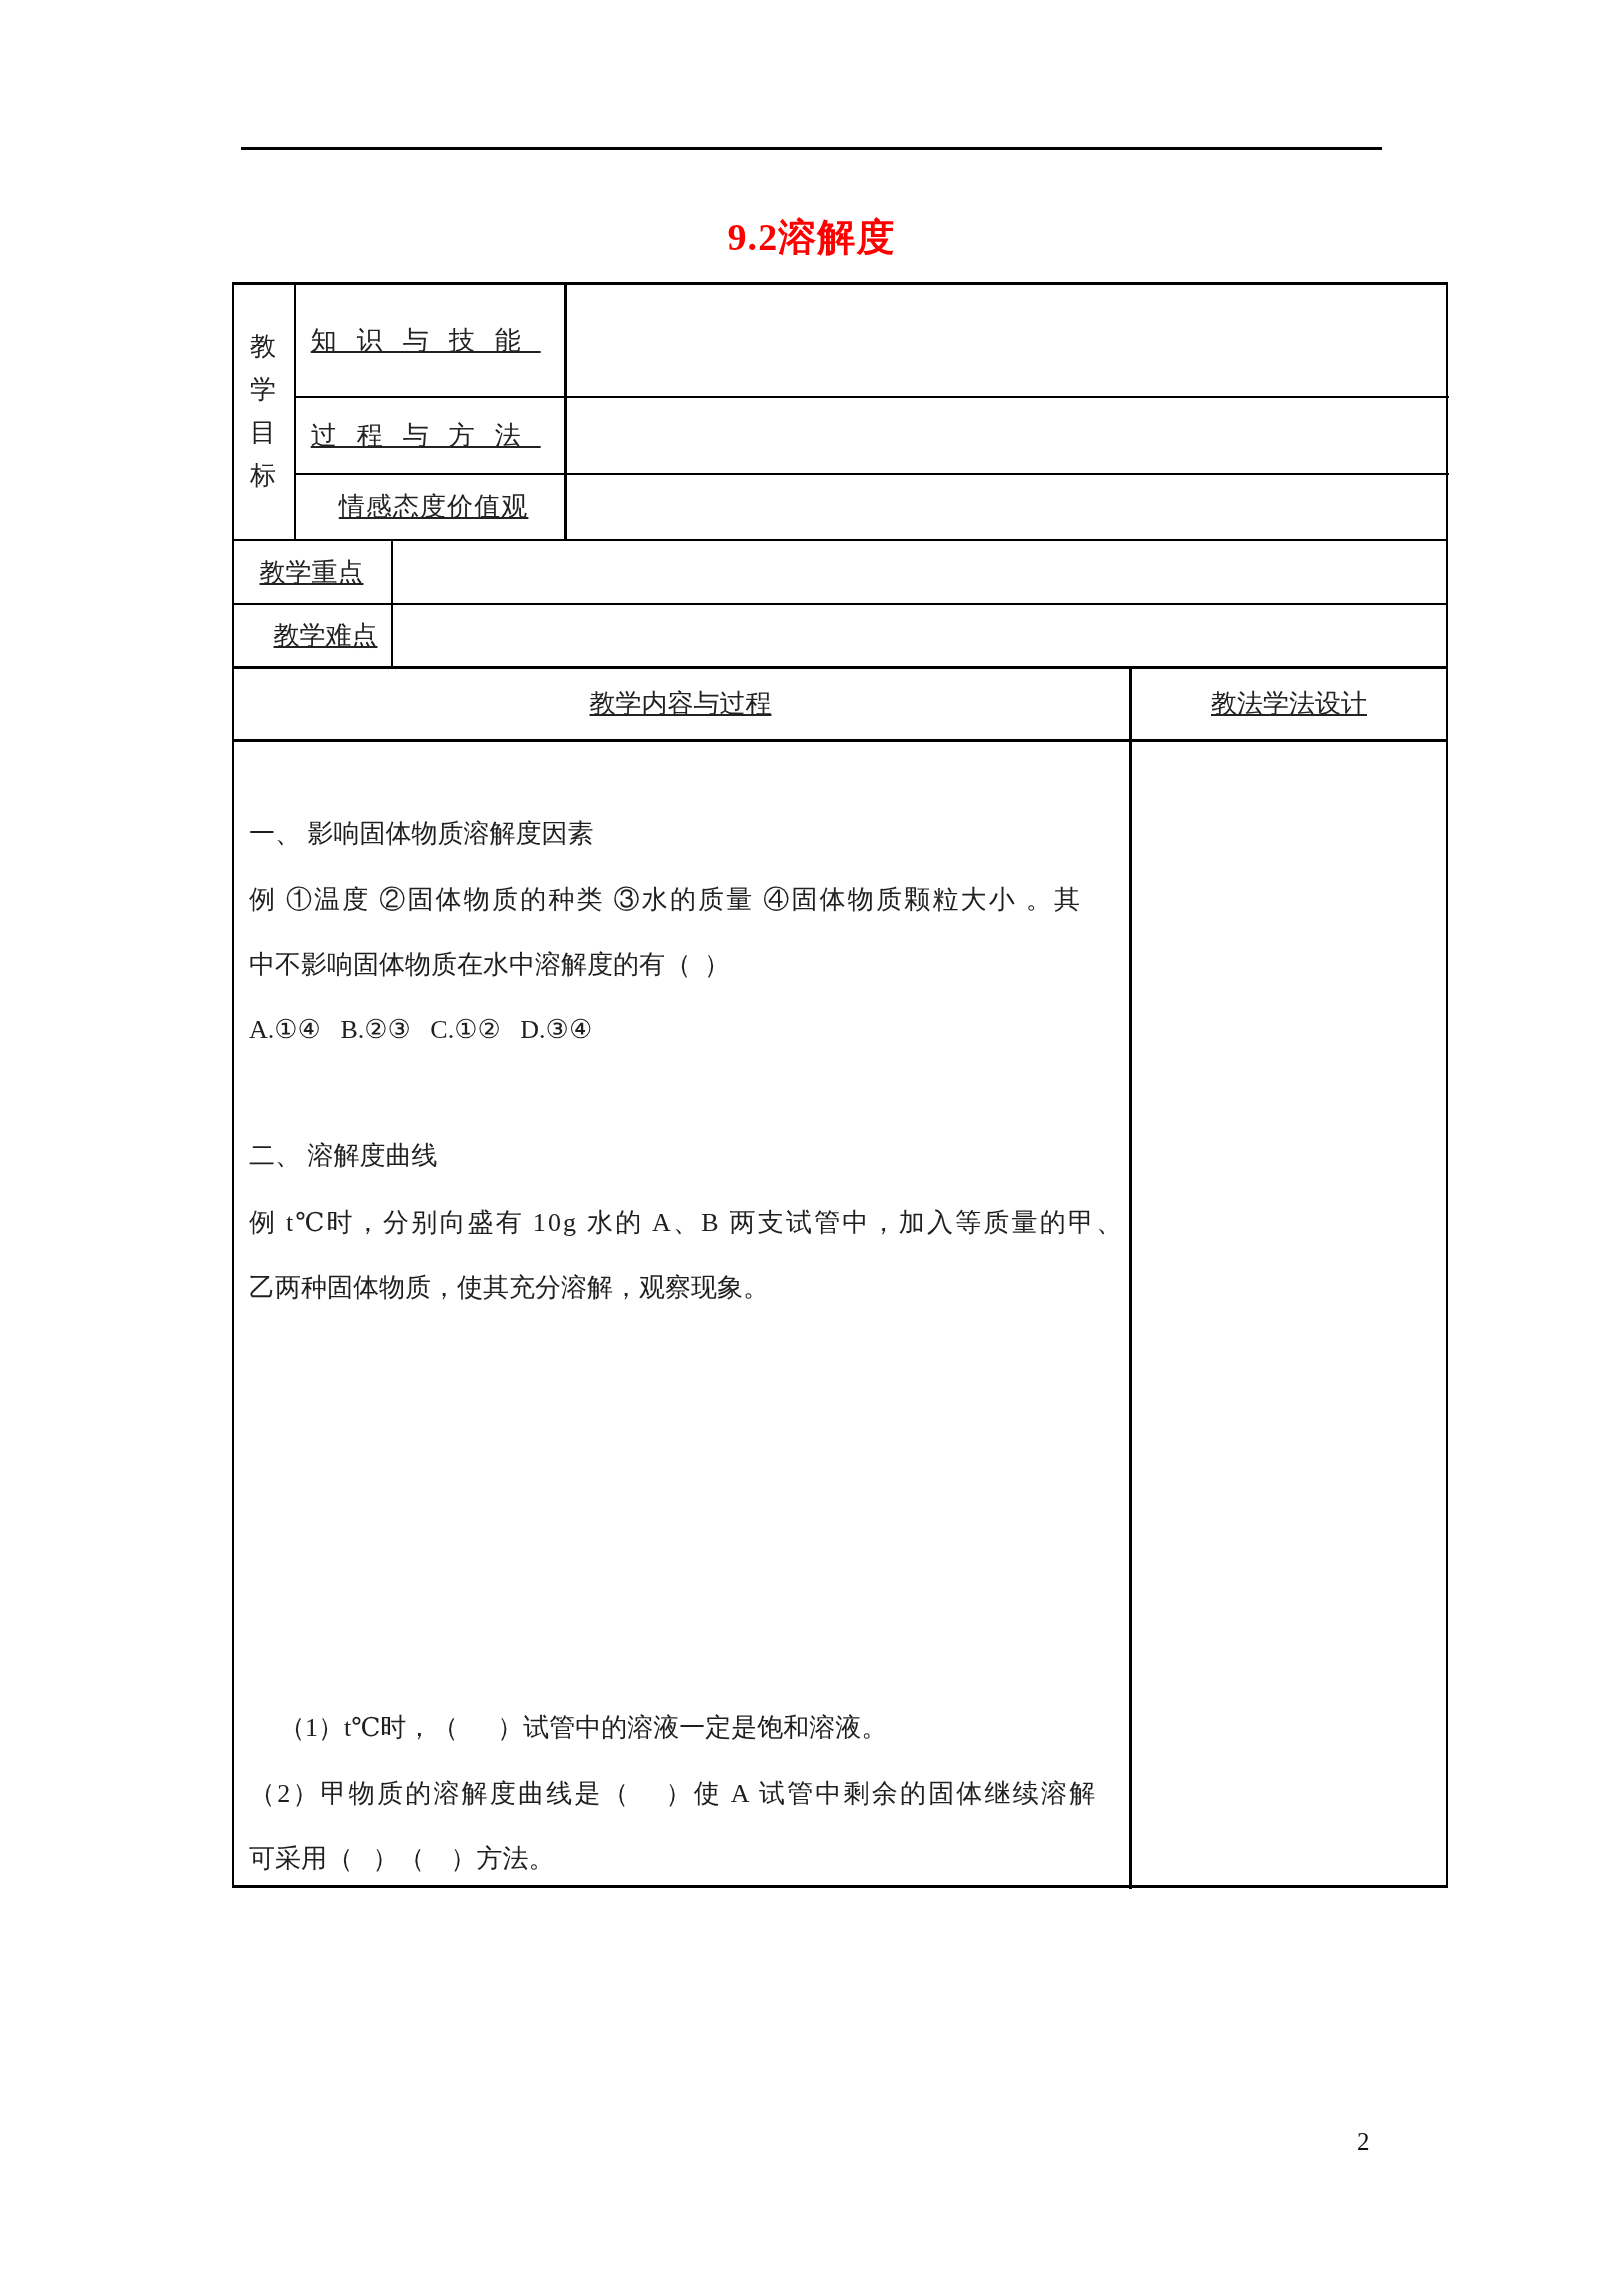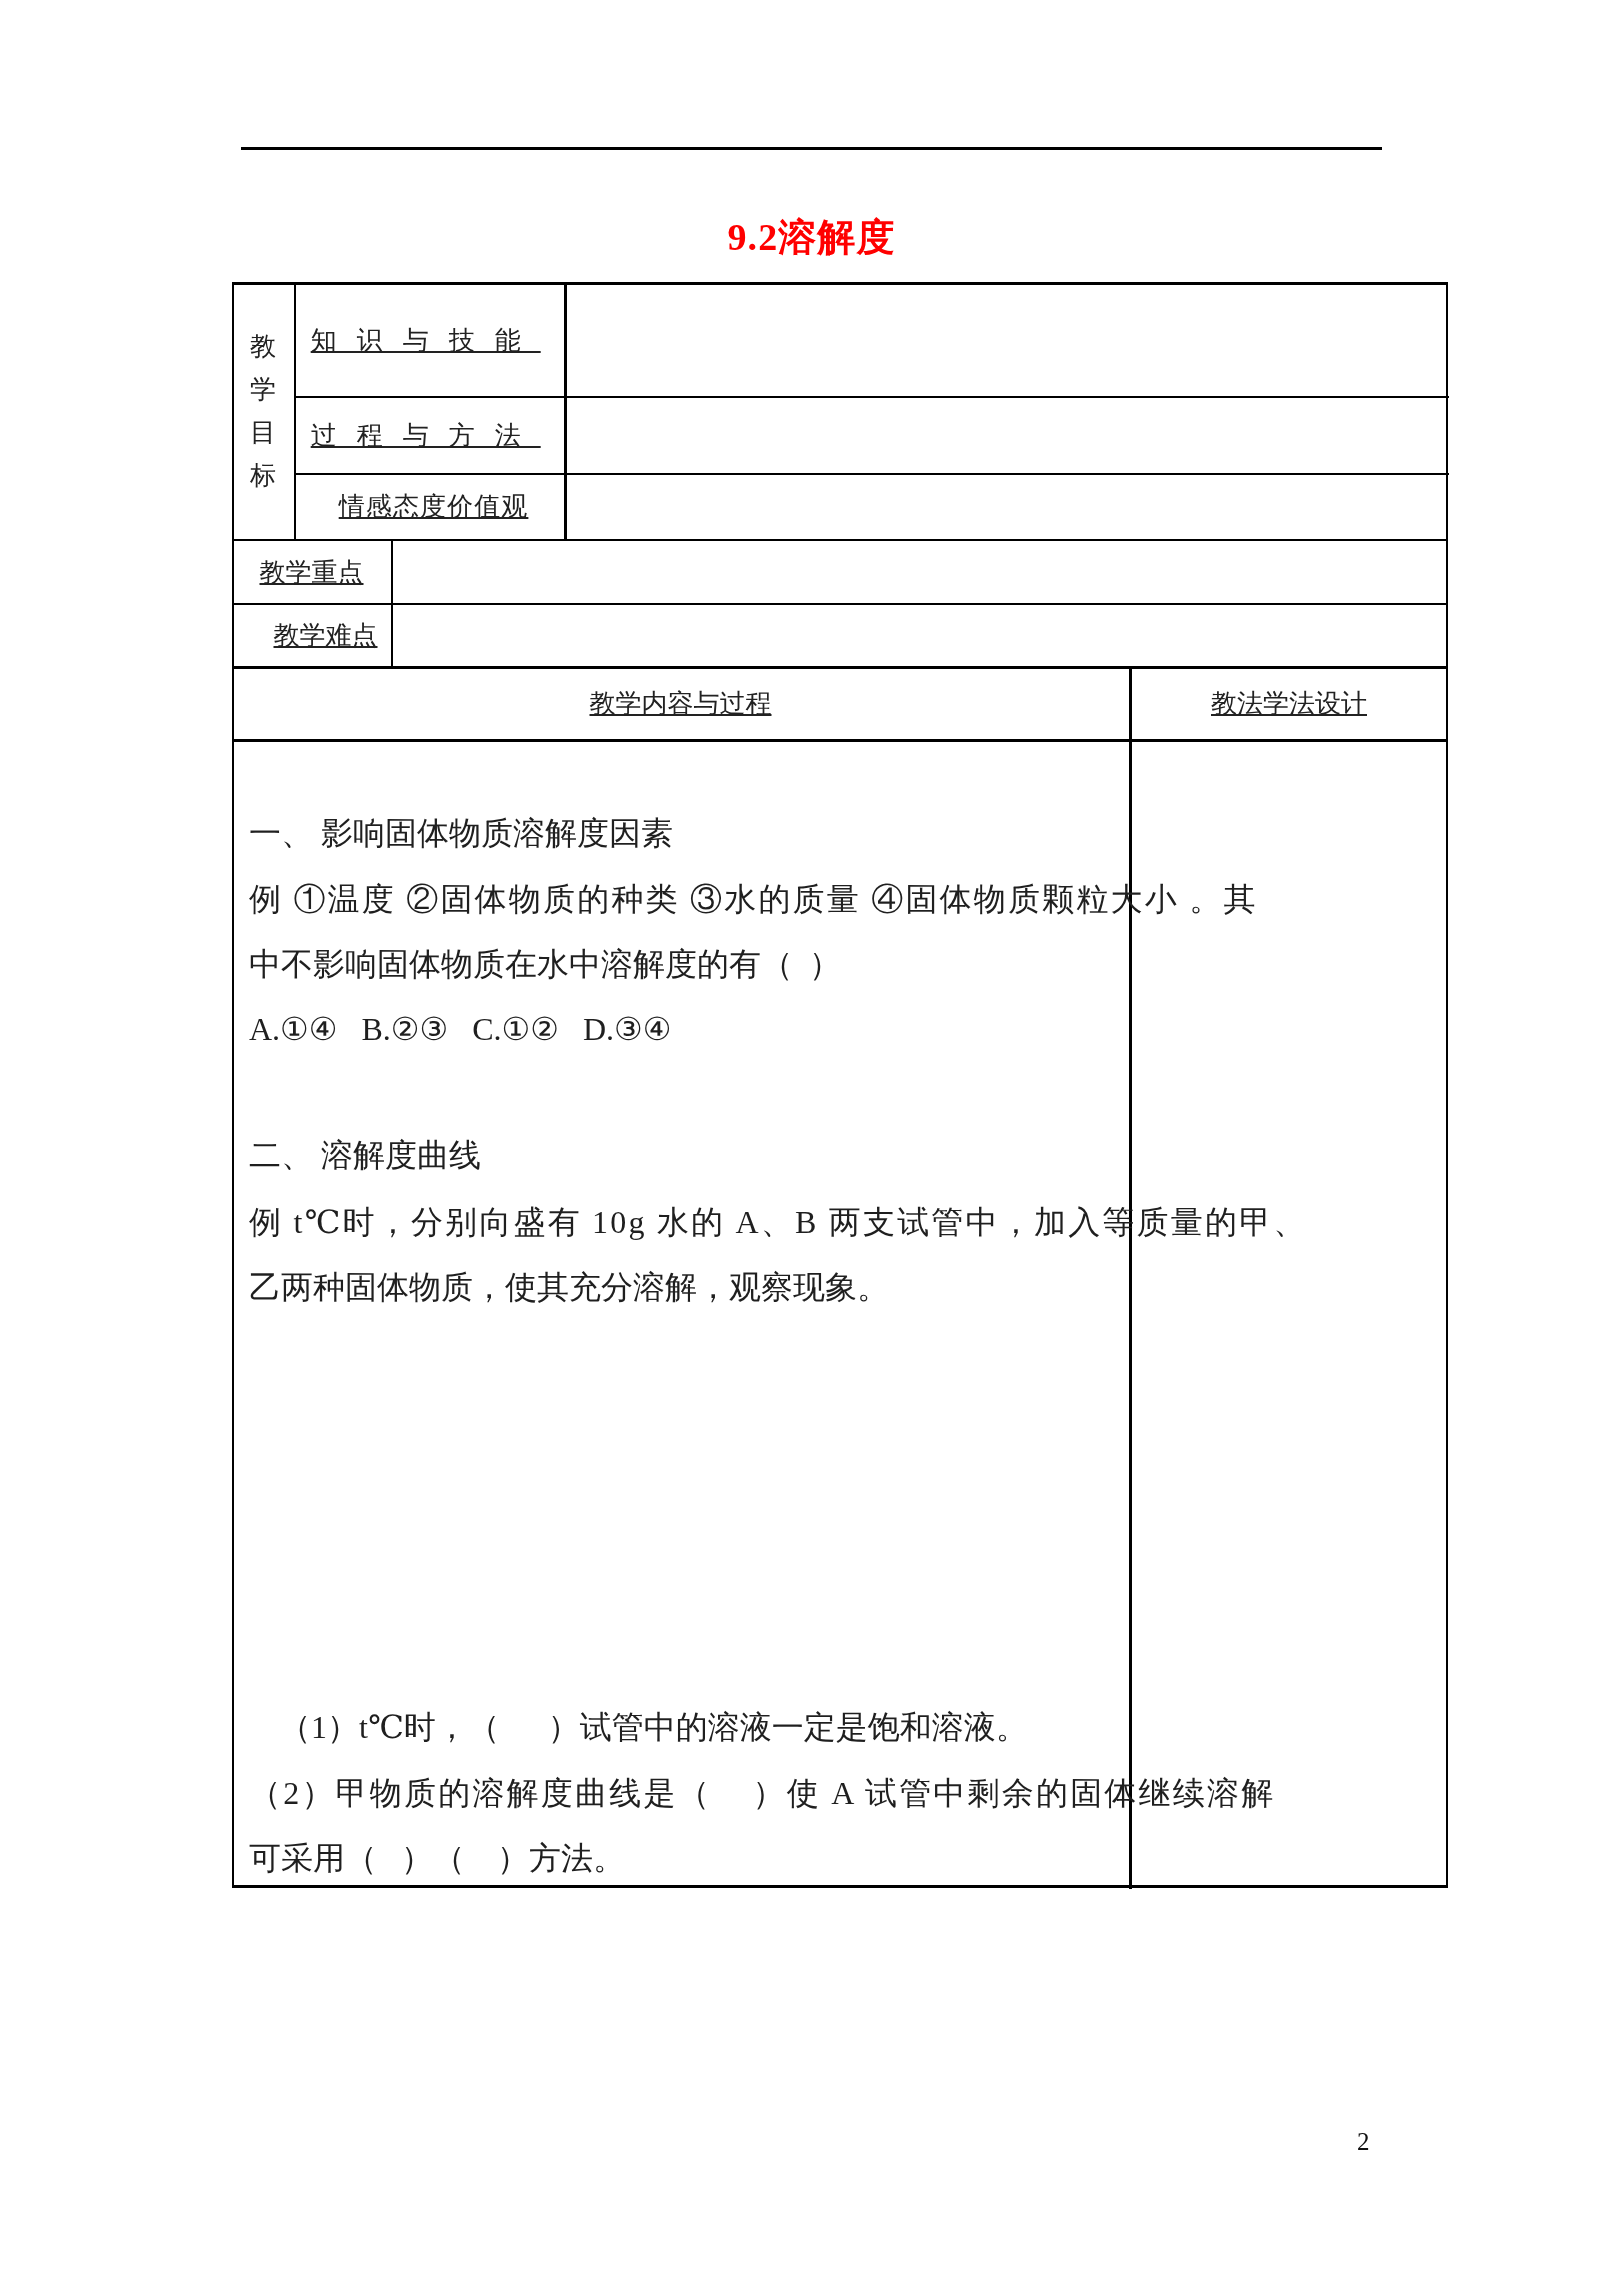--- a/index.html
+++ b/index.html
@@ -23,21 +23,21 @@
   .cell.center{justify-content:center;text-align:center;}
   .goal-col{
     position:absolute;left:0;top:0;width:62px;height:257px;
     display:flex;flex-direction:column;align-items:center;justify-content:center;
     font-size:26px;line-height:43px;color:#222;
   }
   .spread{letter-spacing:20px;}
   .pad-l{padding-left:15.7px;}
   .content-line{
     position:absolute;left:17px;
-    font-size:32px;line-height:35px;white-space:pre;color:#1f1f1f;
+    font-size:26px;line-height:35px;white-space:pre;color:#1f1f1f;
   }
   .stretch{letter-spacing:2.2px;}
   .page-num{position:absolute;left:1357px;top:2128px;font-size:25px;color:#111;}
 </style>
 </head>
 <body>
 
 <div class="sheet">
 
   <div class="hrule" style="background: rgb(0, 0, 0);"></div>

